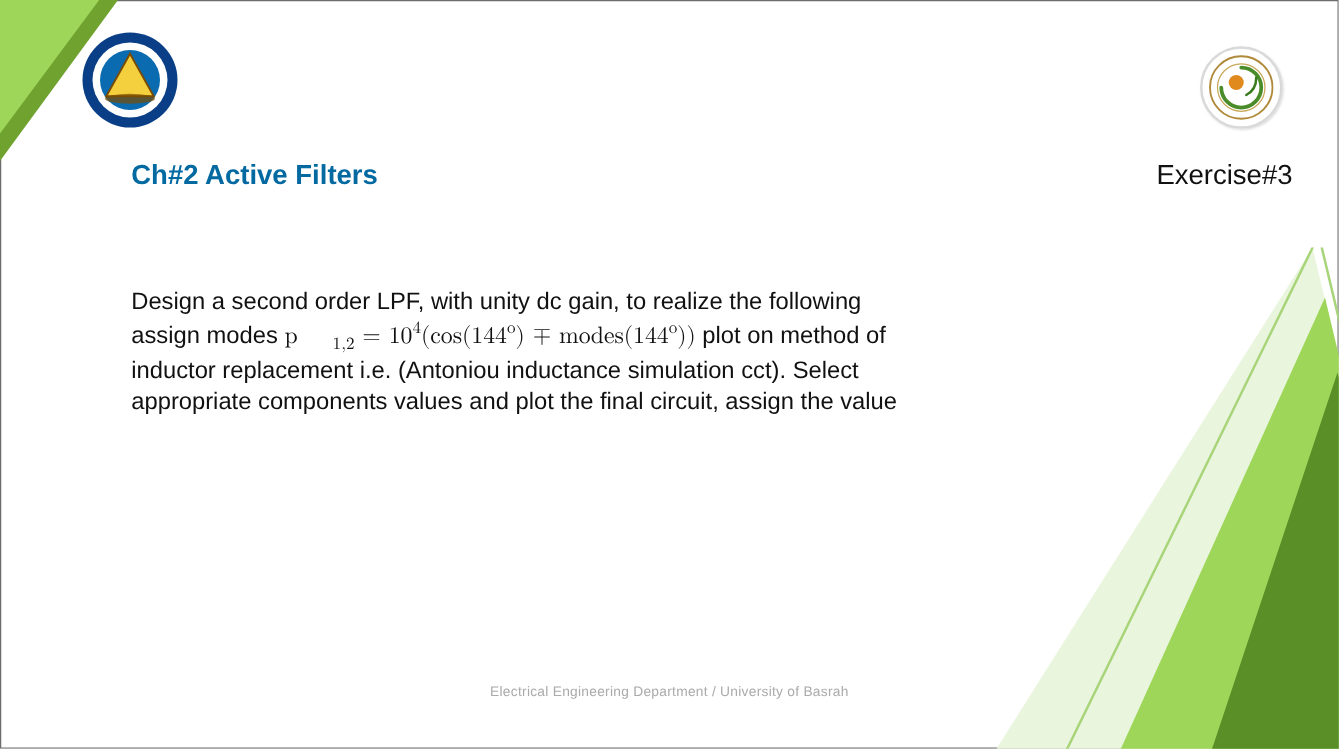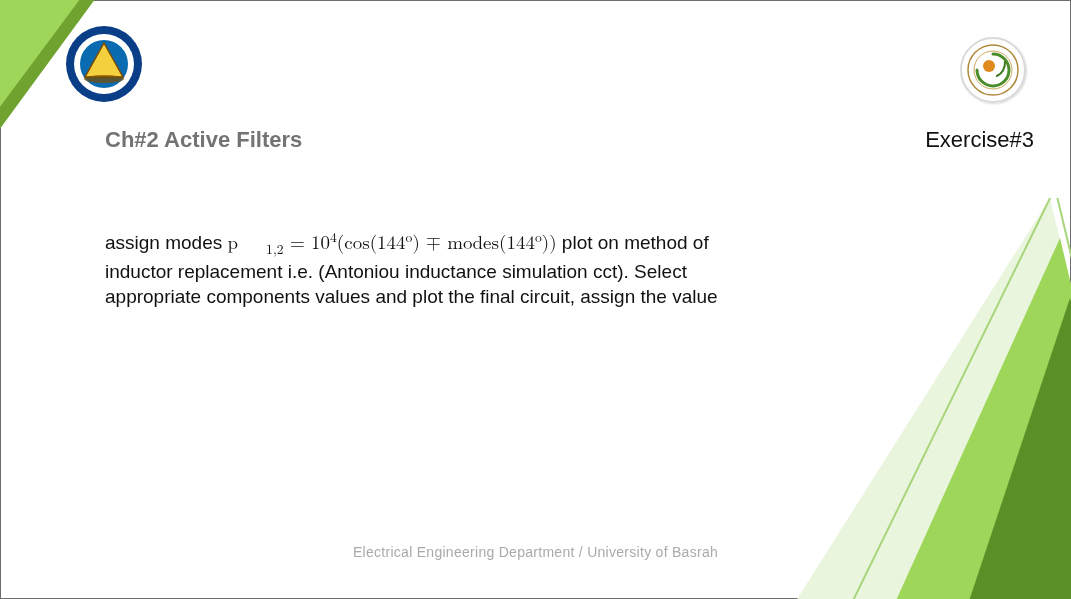--- a/index.html
+++ b/index.html
@@ -45,21 +45,21 @@
     height: 52px;
   }
 
   
   .chapter-title {
     position: absolute;
     top: 126px;
     left: 104px;
     font-size: 22px;
     font-weight: 700;
-    color: #737373;
+    color: #0369a1;
   }
   .exercise-no {
     position: absolute;
     top: 126px;
     right: 36px;
     font-size: 22px;
     font-weight: 400;
     color: #111;
   }
 
@@ -78,21 +78,21 @@
   .sub { font-size: 0.72em; vertical-align: sub; margin-left: 28px; }
   .sup { font-size: 0.72em; vertical-align: super; }
   .ital { }
 
   .footer-text {
     position: absolute;
     bottom: 38px;
     left: 0;
     width: 100%;
     text-align: center;
-    font-size: 14px;
+    font-size: 11px;
     color: #aaaaaa;
     letter-spacing: 0.02em;
   }
 
   
   .leaf-big {
     position: absolute;
     right: -90px;
     bottom: -60px;
     width: 460px;
@@ -143,20 +143,21 @@
       <circle cx="22" cy="22" r="6" fill="#e08a1e"></circle>
       <path d="M 30 32 Q 38 28 38 18" fill="none" stroke="#3a7a1e" stroke-width="2" stroke-linecap="round"></path>
     </svg>
   </div>
 
   <div class="chapter-title">Ch#2 Active Filters</div>
 
   <div class="exercise-no">Exercise#3</div>
 
   <div class="body-text">
+    <span class="line">Design a second order LPF, with unity dc gain, to realize the following</span>
 
     <span class="line">
       <span>assign modes  </span><span class="math">p<span class="sub">1,2</span> = 10<span class="sup">4</span>(<span class="ital">cos</span>(144<span class="sup">o</span>) ∓ <span class="ital">modes</span>(144<span class="sup">o</span>))</span><span> plot on method of</span>
     </span>
 
     <span class="line">inductor replacement i.e. (Antoniou inductance simulation cct). Select</span>
     <span class="line">appropriate components values and plot the final circuit, assign the value</span>
 
   </div>
 

